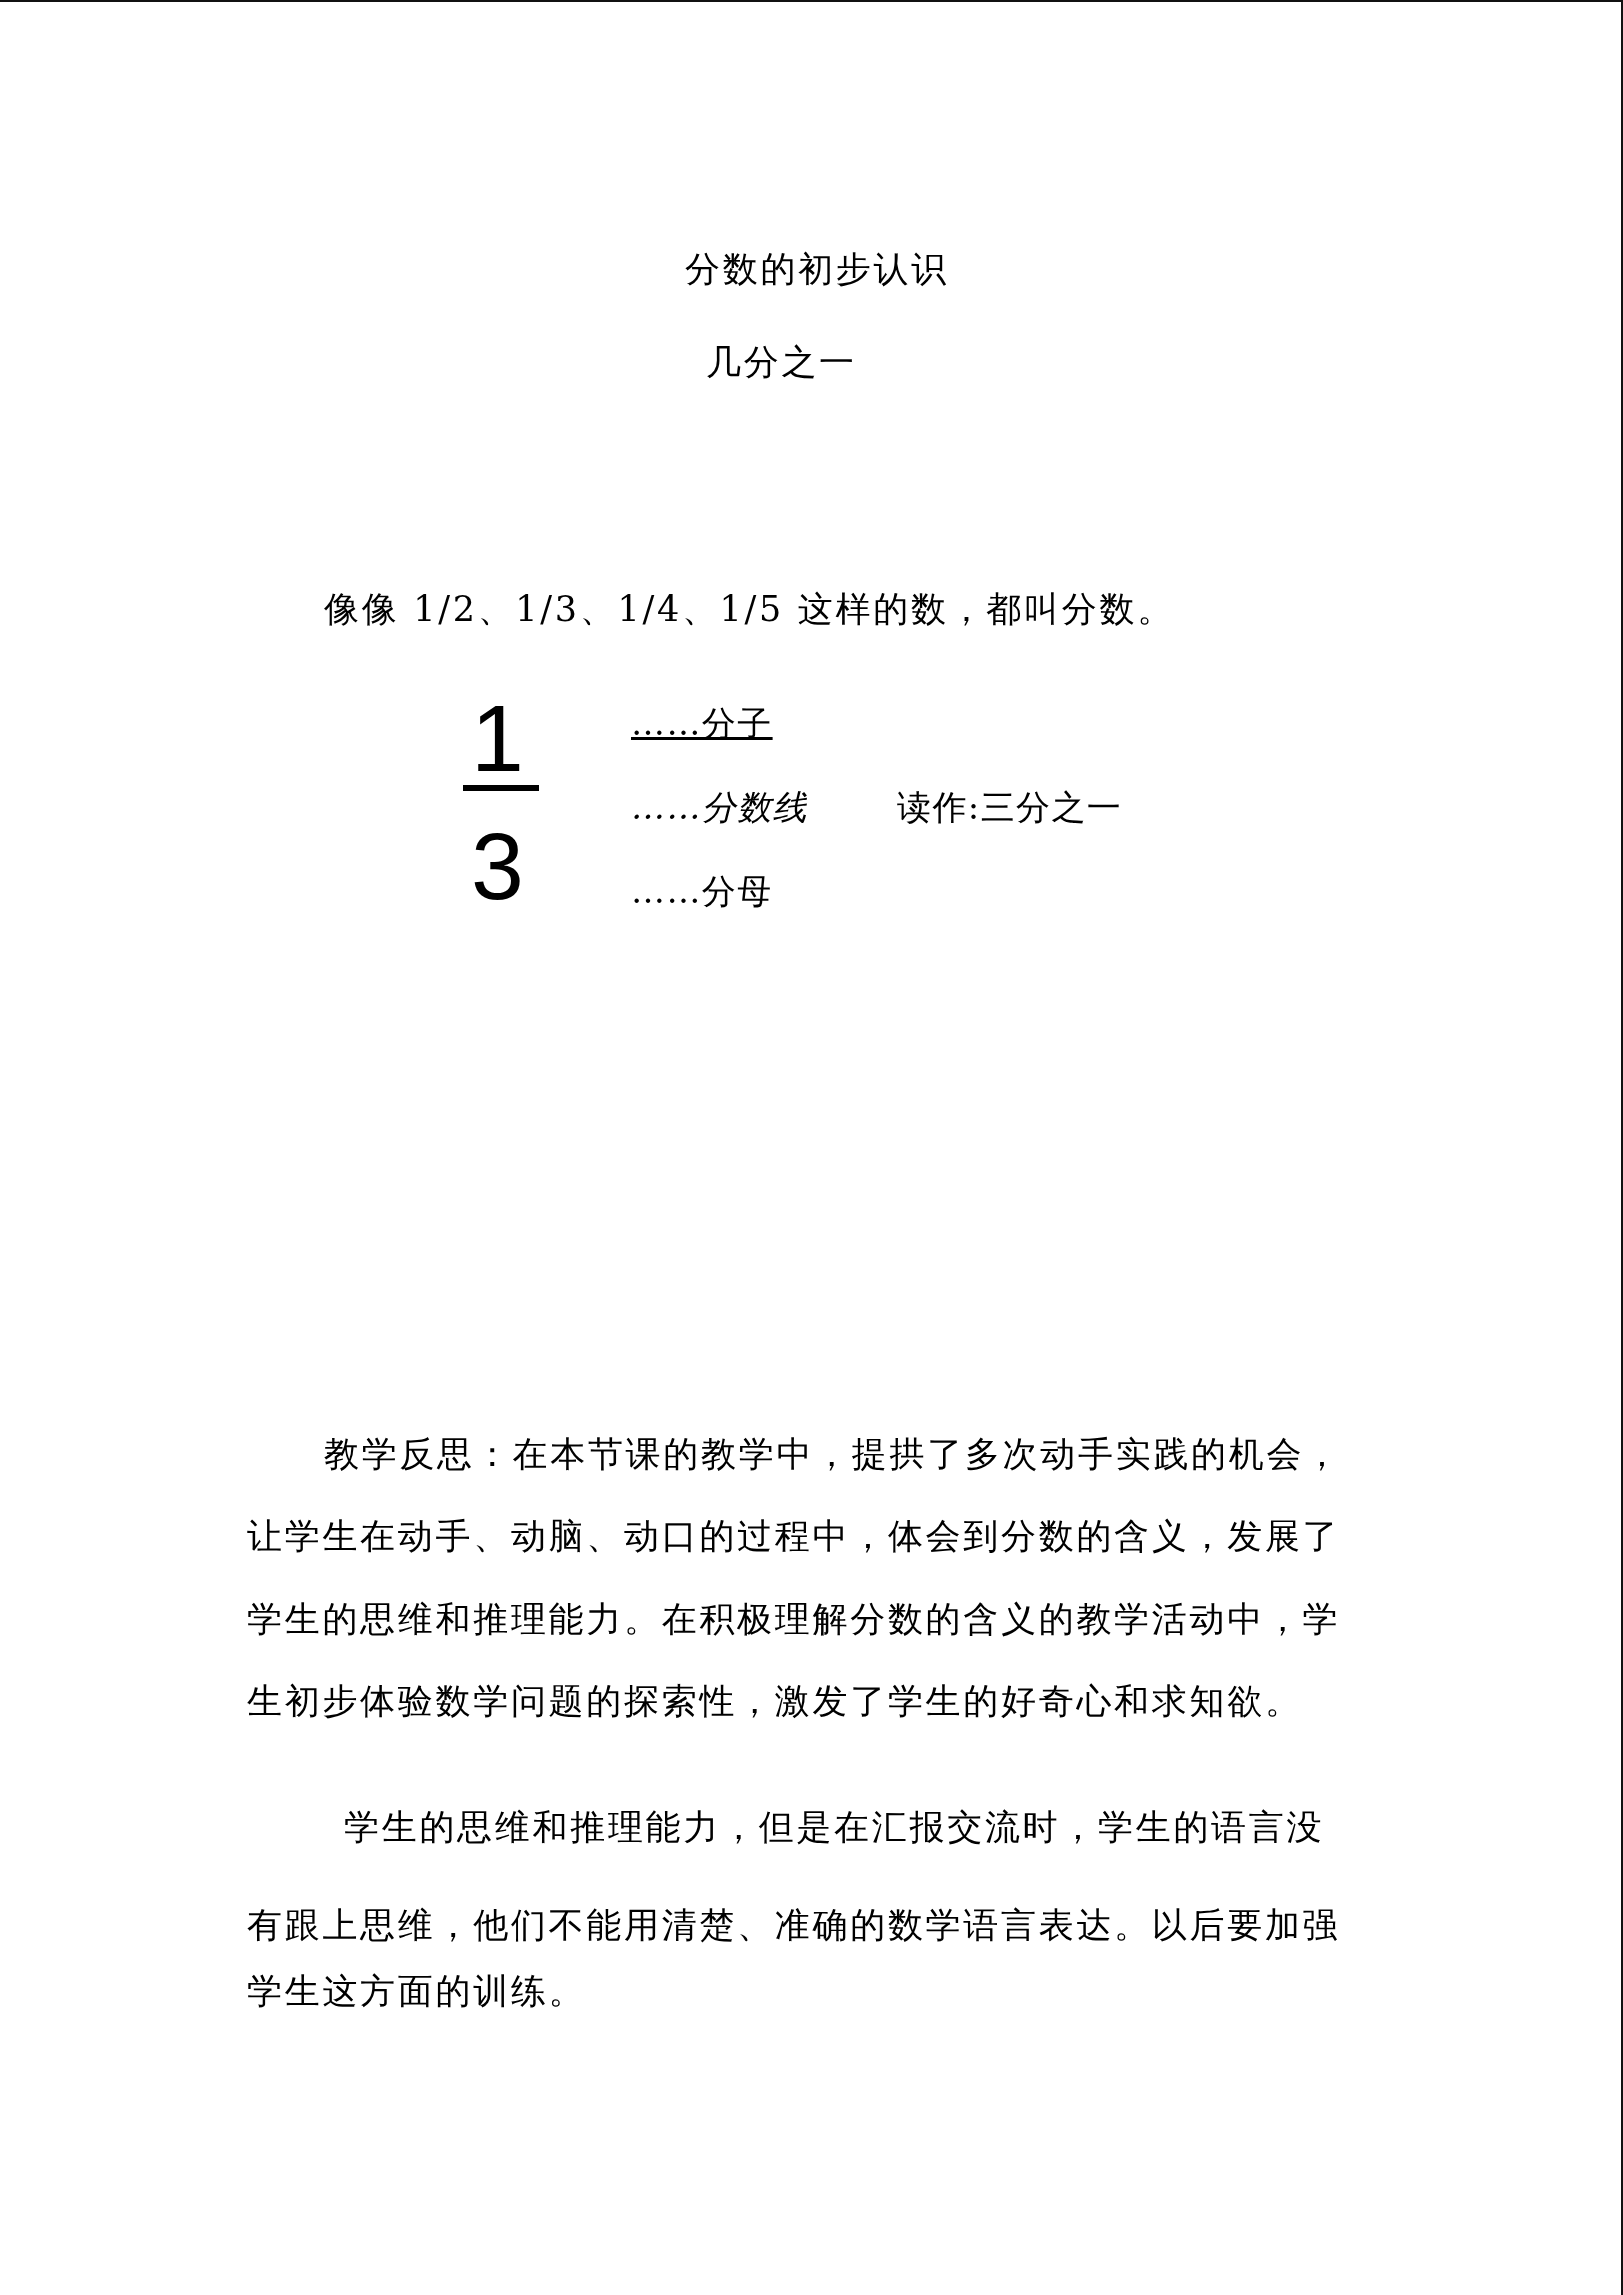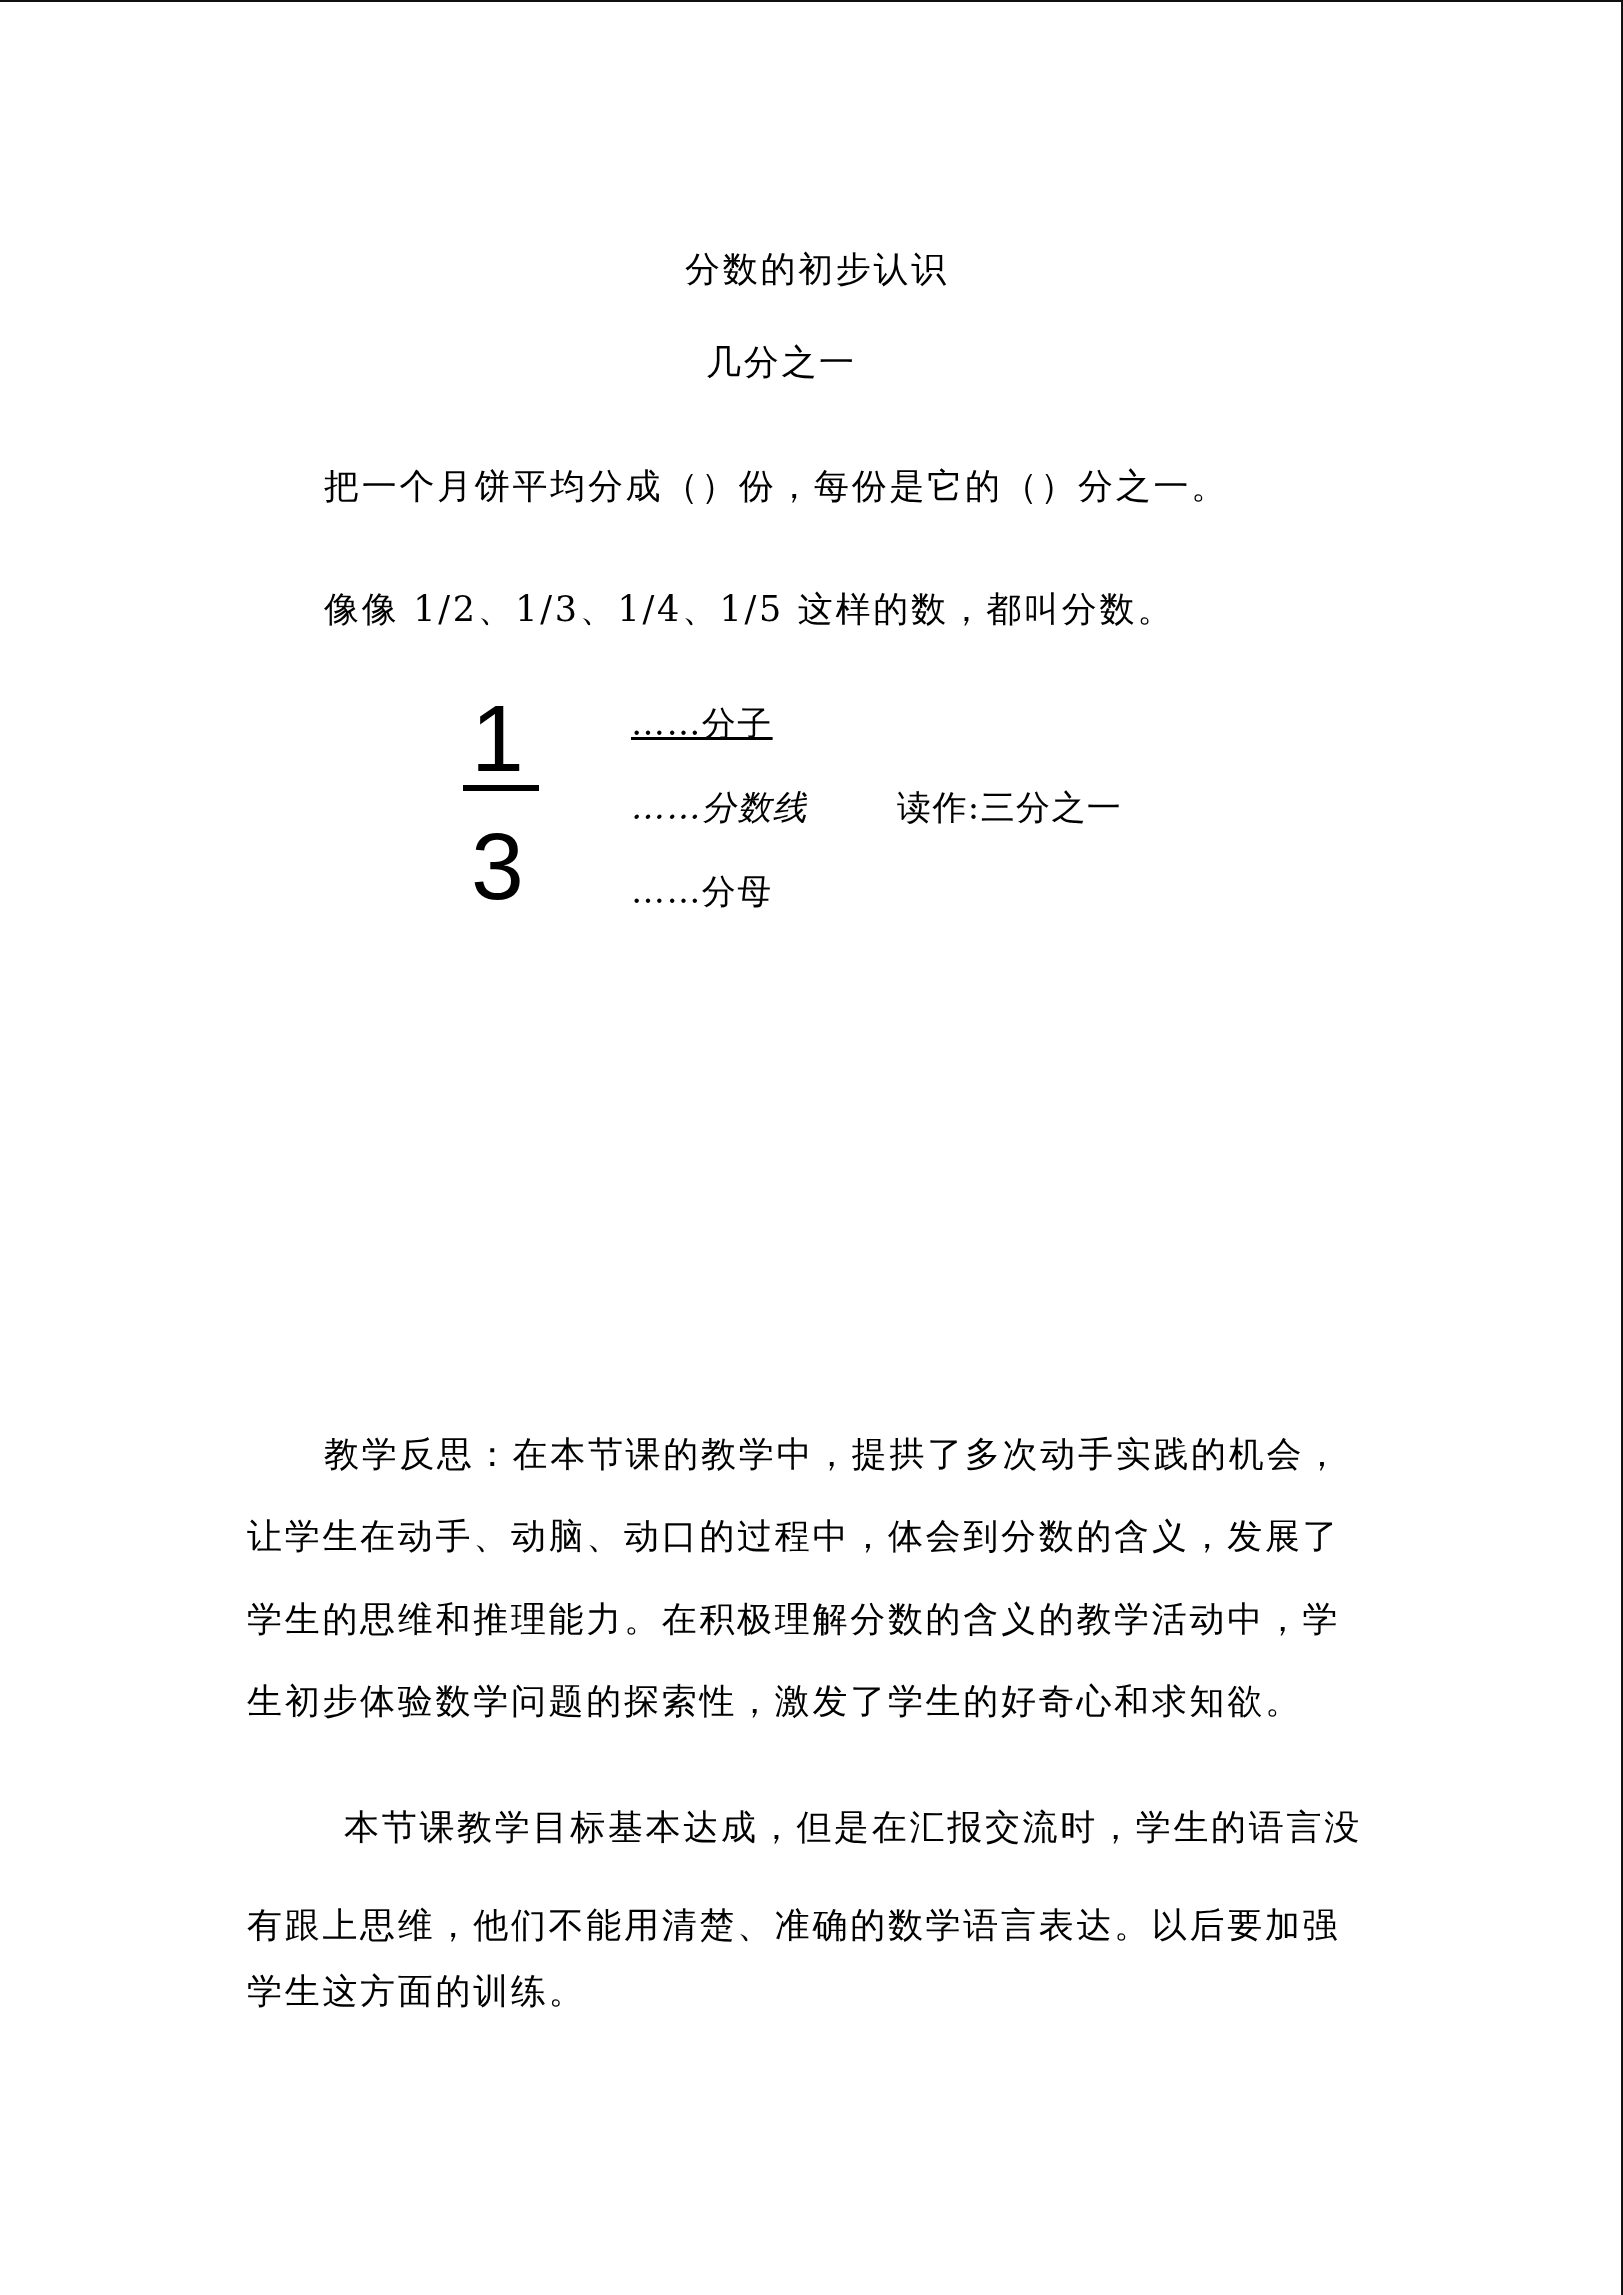--- a/index.html
+++ b/index.html
@@ -81,21 +81,20 @@
     .refl-7 { left: 247px; top: 1967px; }
   </style>
 </head>
 <body>
 
 <div class="page">
 
   <div class="line title">分数的初步认识</div>
   <div class="line subtitle">几分之一</div>
 
-  <div class="line intro-1">把一个月饼平均分成（）份，每份是它的（）分之一。</div>
   <div class="line intro-2">像像 1/2、1/3、1/4、1/5 这样的数，都叫分数。</div>
 
   <div>
     <div class="fraction-num">1</div>
     <div class="fraction-bar"></div>
     <div class="fraction-den">3</div>
 
     <div class="line label label-numerator">……分子</div>
     <div class="line label label-bar">……分数线</div>
     <div class="line read-as">读作:三分之一</div>
@@ -103,19 +102,19 @@
   </div>
 
   <div>
     <div class="line refl-1">教学反思：在本节课的教学中，提拱了多次动手实践的机会，</div>
     <div class="line refl-2">让学生在动手、动脑、动口的过程中，体会到分数的含义，发展了</div>
     <div class="line refl-3">学生的思维和推理能力。在积极理解分数的含义的教学活动中，学</div>
     <div class="line refl-4">生初步体验数学问题的探索性，激发了学生的好奇心和求知欲。</div>
   </div>
 
   <div>
-    <div class="line refl-5">本节课教学目标基本达成，但是在汇报交流时，学生的语言没</div>
+    <div class="line refl-5">学生的思维和推理能力，但是在汇报交流时，学生的语言没</div>
     <div class="line refl-6">有跟上思维，他们不能用清楚、准确的数学语言表达。以后要加强</div>
     <div class="line refl-7">学生这方面的训练。</div>
   </div>
 
 </div>
 
 
 </body></html>

